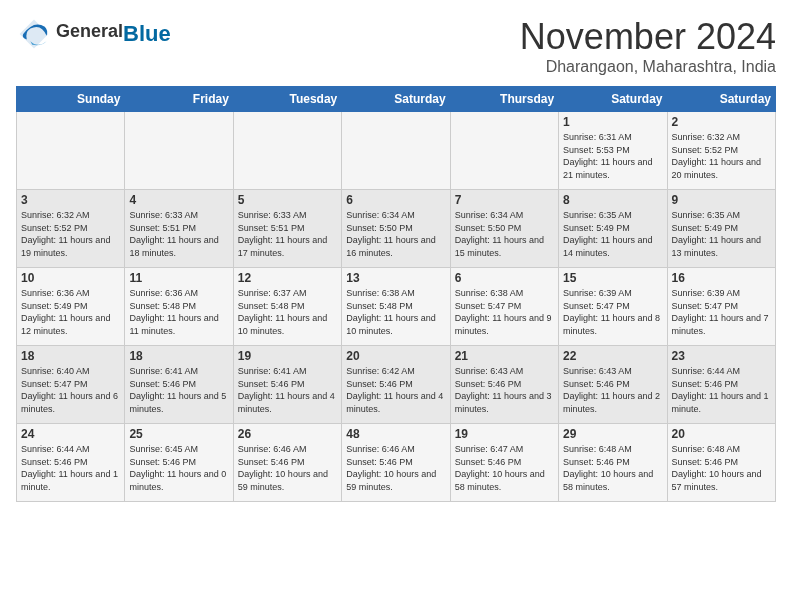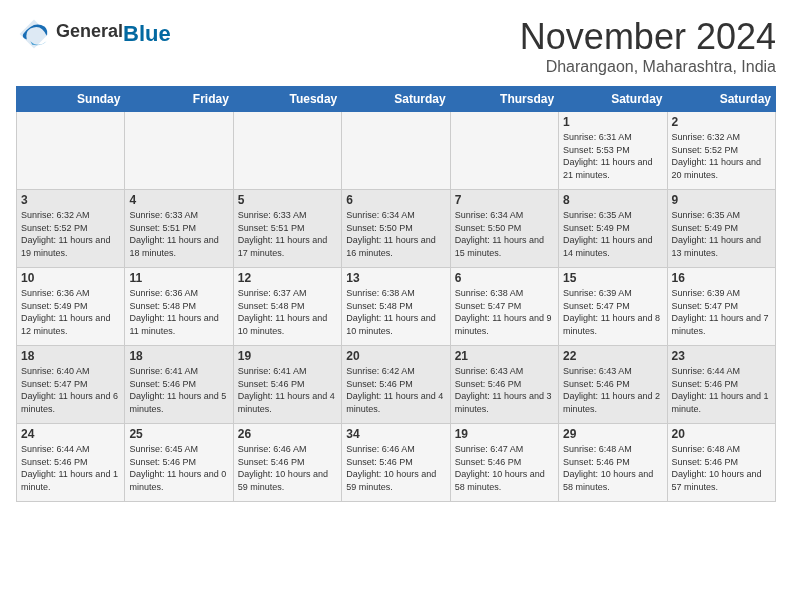--- a/index.html
+++ b/index.html
@@ -251,21 +251,21 @@
           </td>
           <td>
             <span class="day-num">25</span>
             <div class="day-info">Sunrise: 6:45 AM<br>Sunset: 5:46 PM<br>Daylight: 11 hours and 0 minutes.</div>
           </td>
           <td>
             <span class="day-num">26</span>
             <div class="day-info">Sunrise: 6:46 AM<br>Sunset: 5:46 PM<br>Daylight: 10 hours and 59 minutes.</div>
           </td>
           <td>
-            <span class="day-num">34</span>
+            <span class="day-num">48</span>
             <div class="day-info">Sunrise: 6:46 AM<br>Sunset: 5:46 PM<br>Daylight: 10 hours and 59 minutes.</div>
           </td>
           <td>
             <span class="day-num">19</span>
             <div class="day-info">Sunrise: 6:47 AM<br>Sunset: 5:46 PM<br>Daylight: 10 hours and 58 minutes.</div>
           </td>
           <td>
             <span class="day-num">29</span>
             <div class="day-info">Sunrise: 6:48 AM<br>Sunset: 5:46 PM<br>Daylight: 10 hours and 58 minutes.</div>
           </td>

